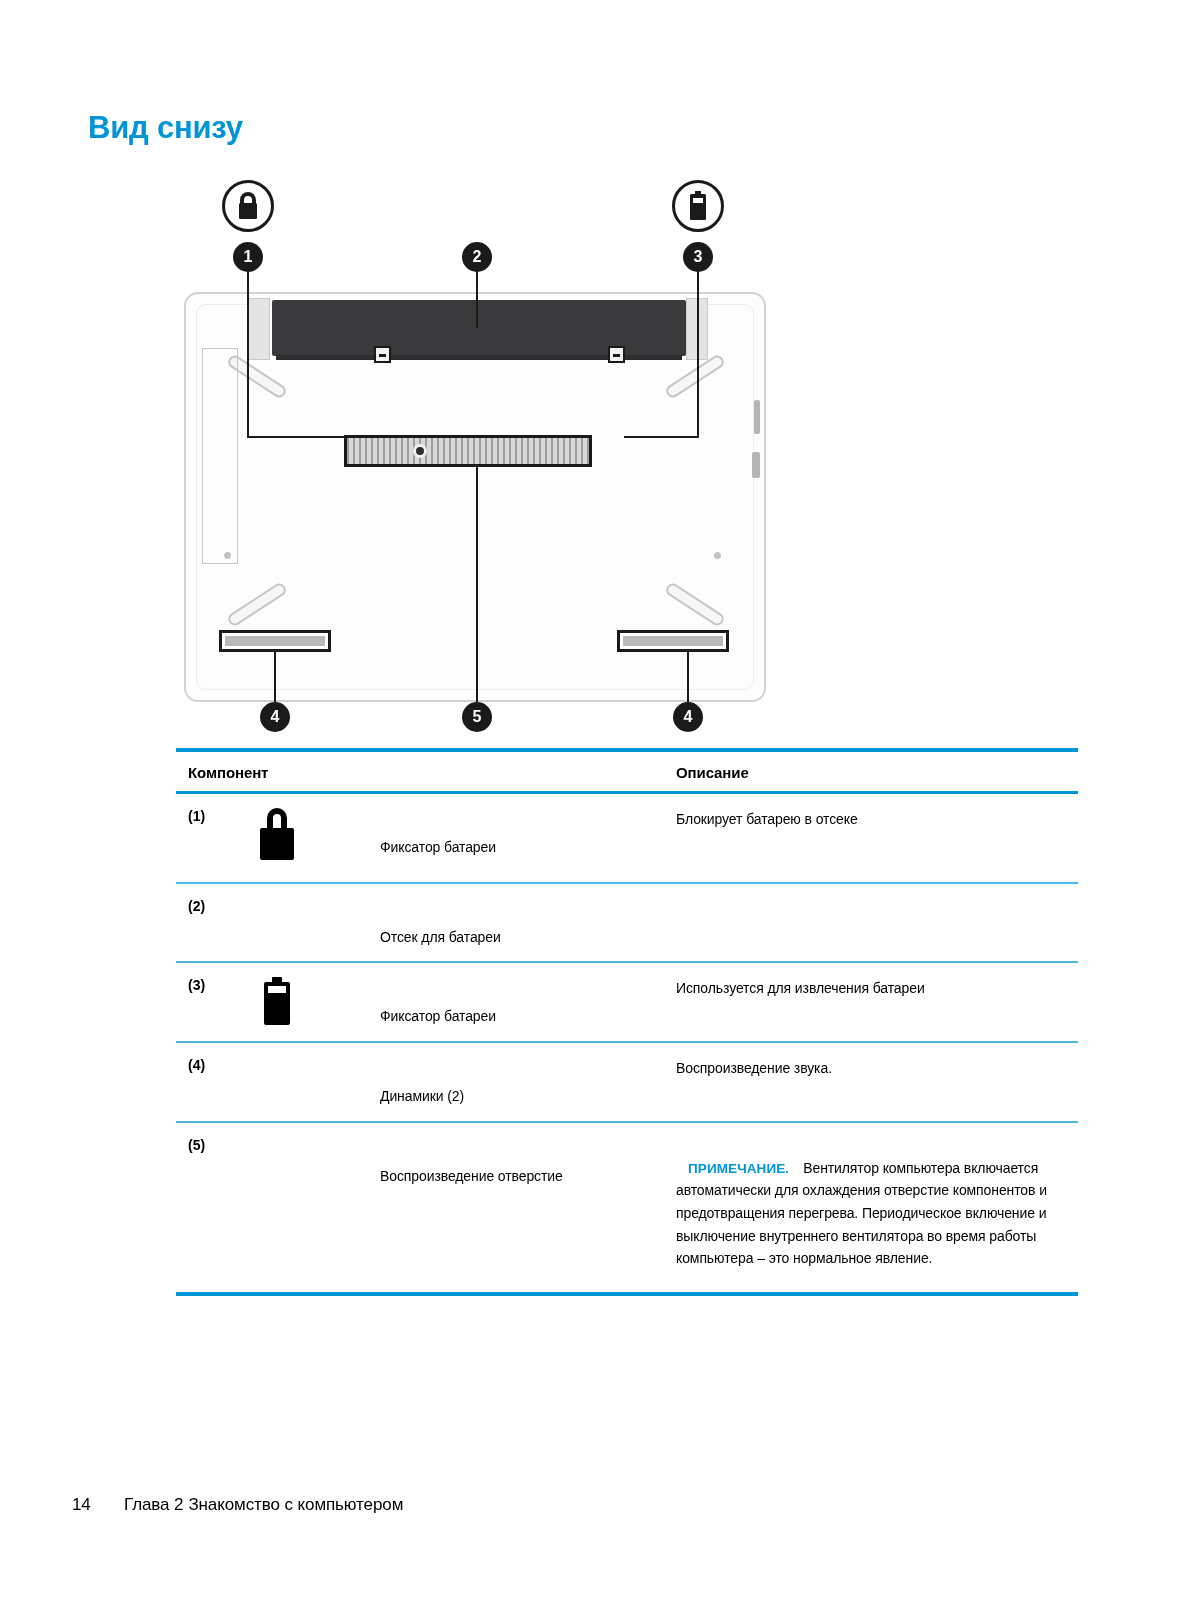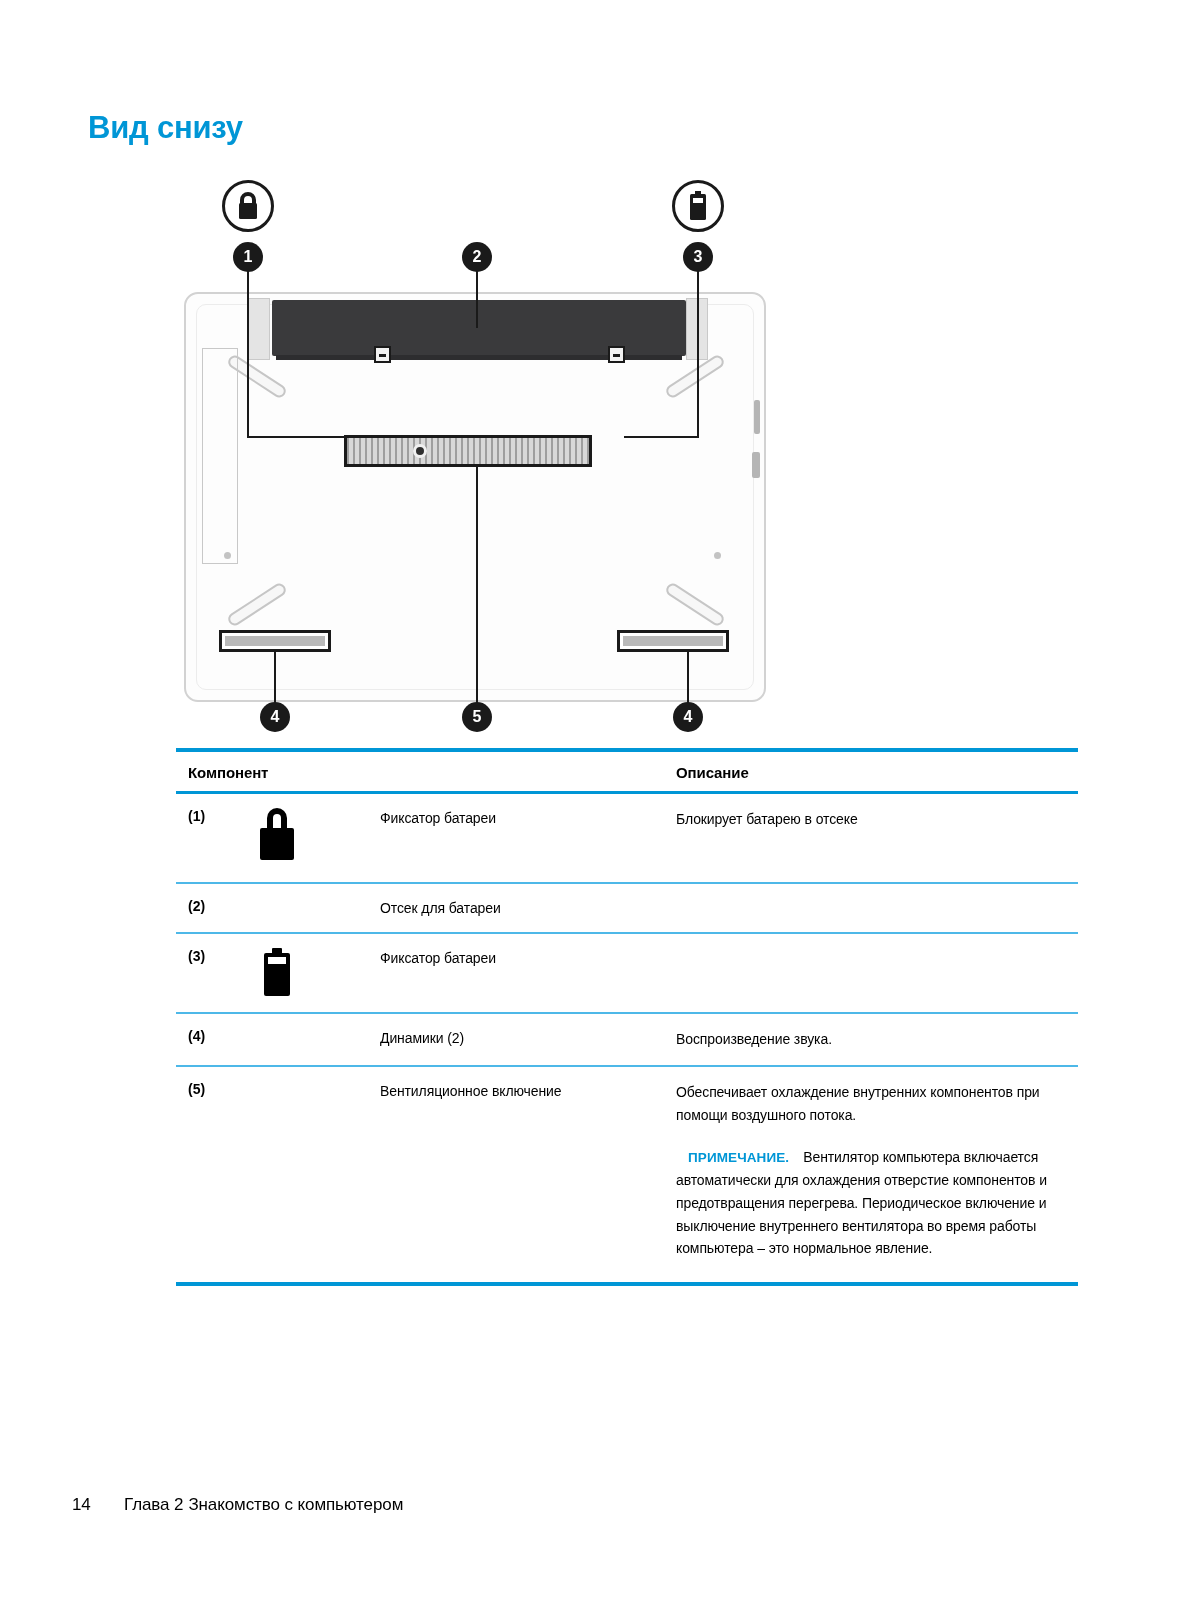--- a/index.html
+++ b/index.html
@@ -306,20 +306,21 @@
     width: 140px;
     flex: 0 0 140px;
     position: relative;
   }
   .td-name {
     width: 296px;
     flex: 0 0 296px;
     font-size: 14px;
     line-height: 1.45;
     letter-spacing: -0.1px;
+    margin-top: 29px;
   }
   .td-desc {
     flex: 1 1 auto;
     font-size: 14px;
     line-height: 1.62;
     letter-spacing: -0.1px;
   }
 
   
   .ic-lock {
@@ -523,39 +524,39 @@
     <div class="trow" style="min-height:78px;">
       <div class="td-num">(3)</div>
       <div class="td-icon">
         <span class="ic-batt">
           <span class="cap"></span>
             <span class="shell"></span>
             <span class="notch"></span>
         </span>
       </div>
       <div class="td-name">Фиксатор батареи</div>
+      <div class="td-desc">Используется для извлечения батареи</div>
     </div>
 
     <div class="rule-row"></div>
 
     <div class="trow">
       <div class="td-num">(4)</div>
       <div class="td-icon"></div>
       <div class="td-name">Динамики (2)</div>
       <div class="td-desc">Воспроизведение звука.</div>
     </div>
 
     <div class="rule-row"></div>
 
     <div class="trow" style="padding-bottom:22px;">
       <div class="td-num">(5)</div>
       <div class="td-icon"></div>
-      <div class="td-name">Вентиляционное включение</div>
+      <div class="td-name">Воспроизведение отверстие</div>
       <div class="td-desc">
-        <div>Обеспечивает охлаждение внутренних компонентов при помощи воздушного потока.</div>
         <div class="note-block"><span class="note-label">ПРИМЕЧАНИЕ.</span><span class="note-gap"></span><span>Вентилятор компьютера включается автоматически для охлаждения отверстие компонентов и предотвращения перегрева. Периодическое включение и выключение внутреннего вентилятора во время работы компьютера – это нормальное явление.</span></div>
       </div>
     </div>
 
     <div class="rule-bottom"></div>
   </div>
 
   <div class="footer">
     <span class="pg">14</span><span class="ch">Глава 2</span><span>Знакомство с компьютером</span>
   </div>

